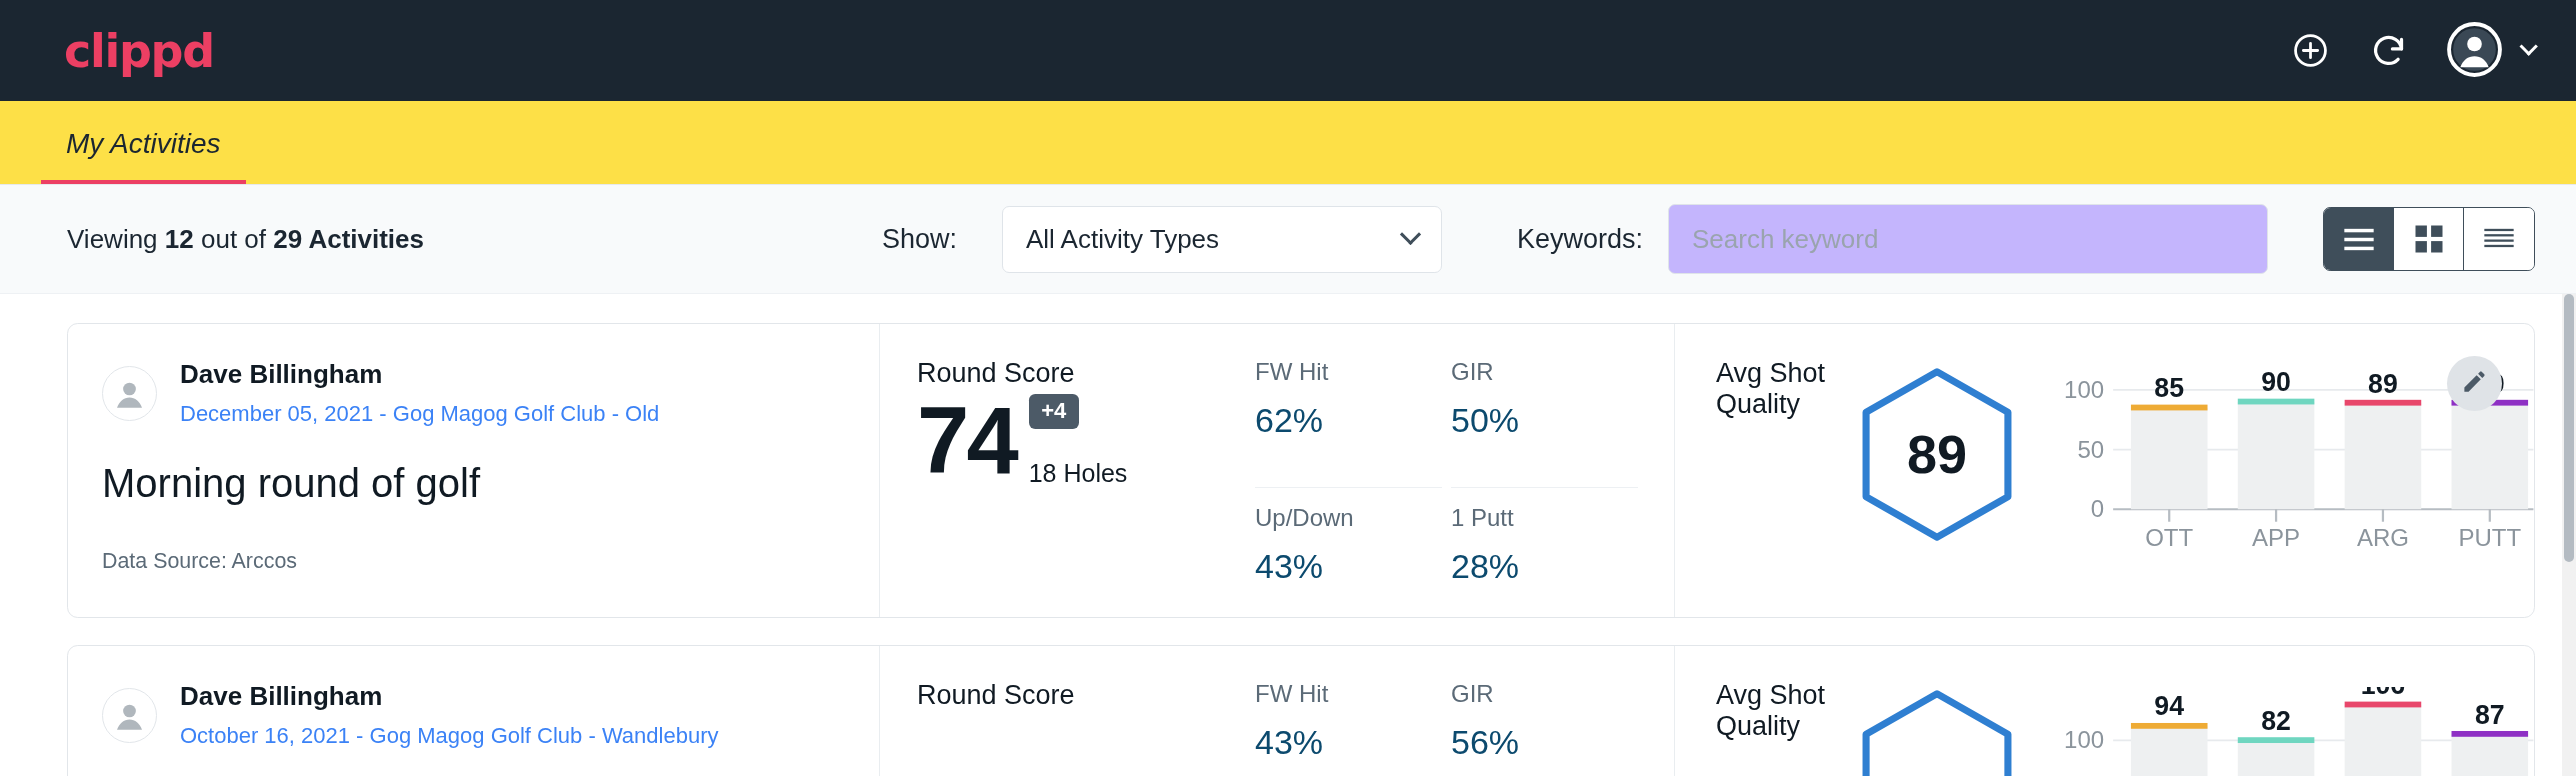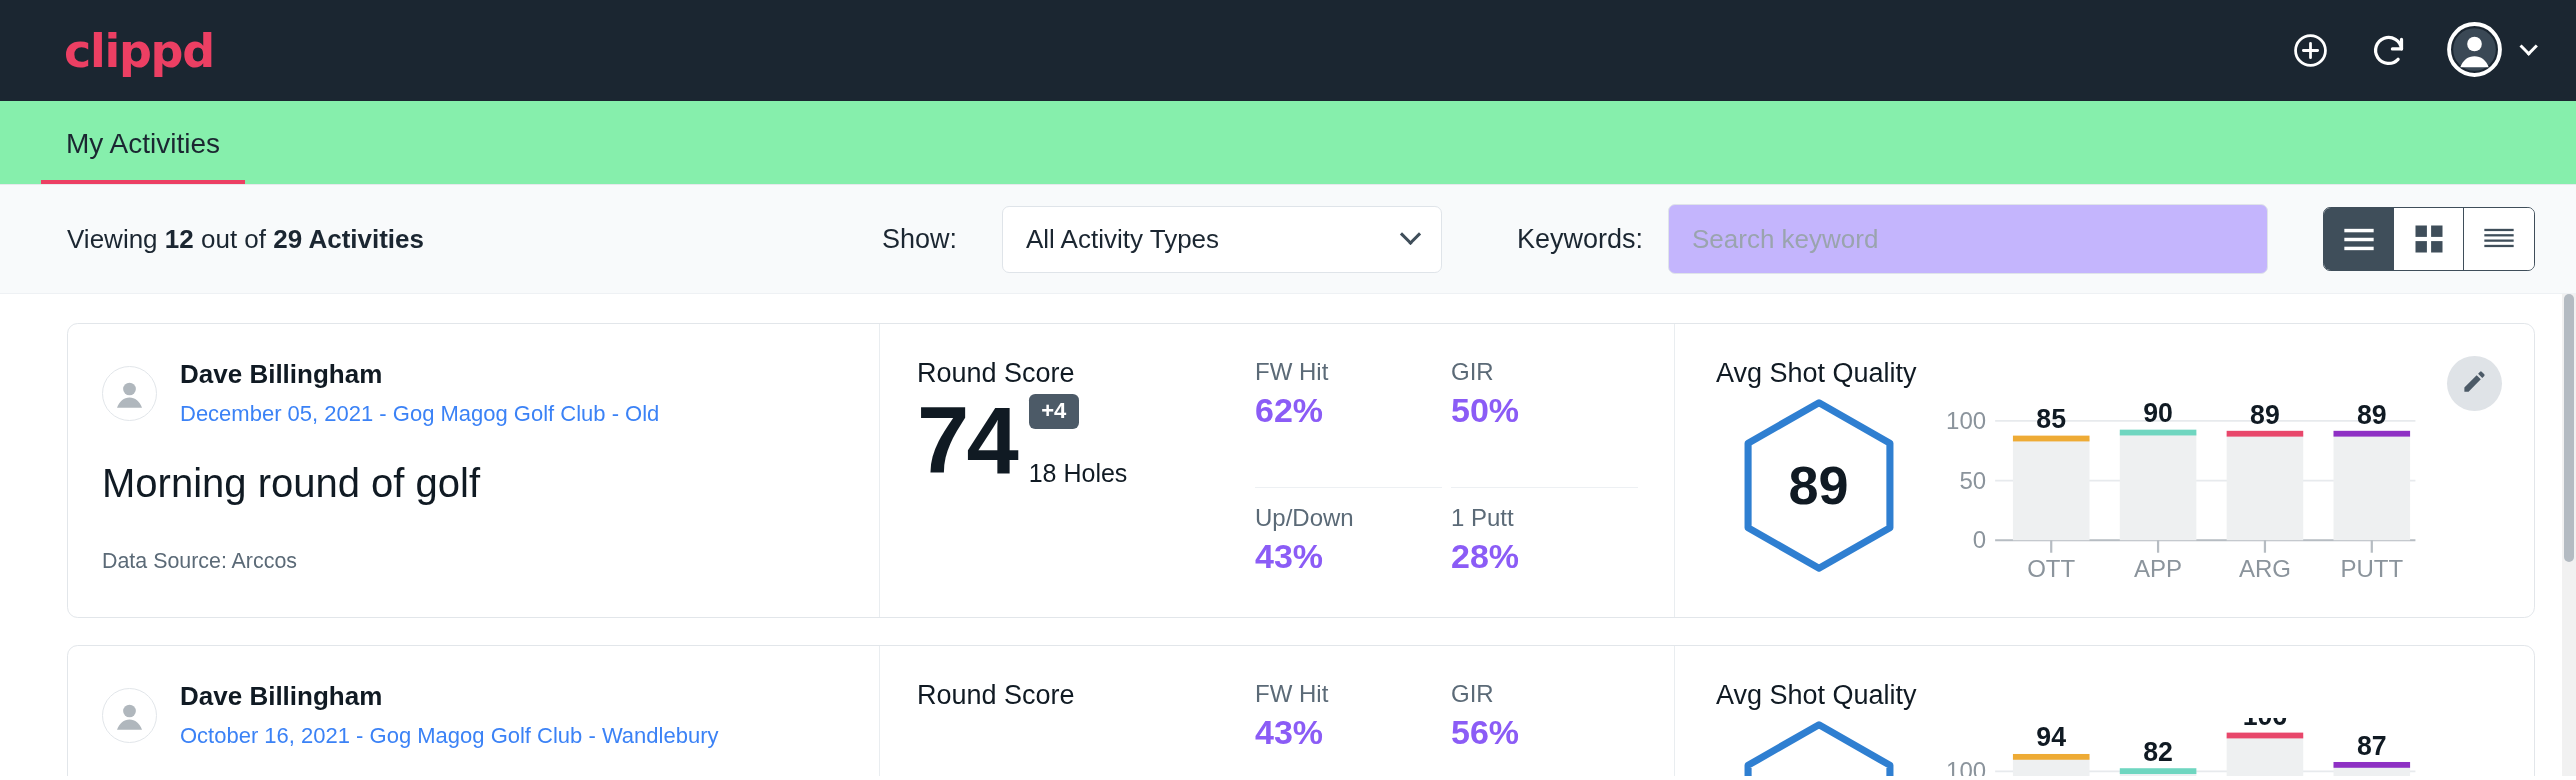--- a/index.html
+++ b/index.html
@@ -48,25 +48,26 @@
   .nav-right {
     margin-left: auto;
     display: flex; align-items: center; gap: 39px;
   }
   .icon-btn { cursor: pointer; display: flex; align-items: center; justify-content: center; }
   .avatar-wrap { display: flex; align-items: center; gap: 19.6px; cursor: pointer; }
 
   
   .tabbar {
     height: 84px;
-    background: #86efac;
+    background: #fde047;
     border-bottom: 1.8px solid #e6e9ec;
     display: flex;
     align-items: flex-end;
     padding-left: 41px;
+    font-style: italic;
   }
   .tab {
     font-size: 28px;
     color: #1b2631;
     padding: 0 25px 19.6px 25px;
     border-bottom: 4.5px solid #ec3f63;
     cursor: pointer;
   }
 
   
@@ -196,28 +197,29 @@
     flex: none;
     border-right: 1.3px solid #e9edf0;
     display: grid;
     grid-template-columns: 1fr 1fr;
     grid-template-rows: auto auto;
     column-gap: 9px;
   }
   .stat { padding-right: 19.6px; }
   .stat.bordered { border-bottom: 1.3px solid #edf0f3; padding-bottom: 16px; margin-bottom: 16px; }
   .stat-label { font-size: 24px; color: #5b6a77; }
-  .stat-val { font-size: 34px; font-weight: 700; color: #8b5cf6; margin-top: 5px; }
+  .stat-val { font-size: 34px; font-weight: 400; color: #0c4a6e; margin-top: 15px; }
 
   
   .col-quality {
     flex: 1;
     padding: 34px 0 0 41px;
     display: flex;
-    flex-direction: column;
+    flex-direction: row;
+    justify-content: center;
   }
   .quality-body { display: flex; align-items: flex-start; margin-top: 7.1px; }
   .hexwrap { width: 205px; flex: none; display:flex; justify-content:center; position: relative; }
   .hexnum {
     position: absolute; top: 0; left: 0; right: 0; bottom: 0;
     display: flex; align-items: center; justify-content: center;
     font-size: 54px; font-weight: 700; color: #101a23;
   }
 
   

